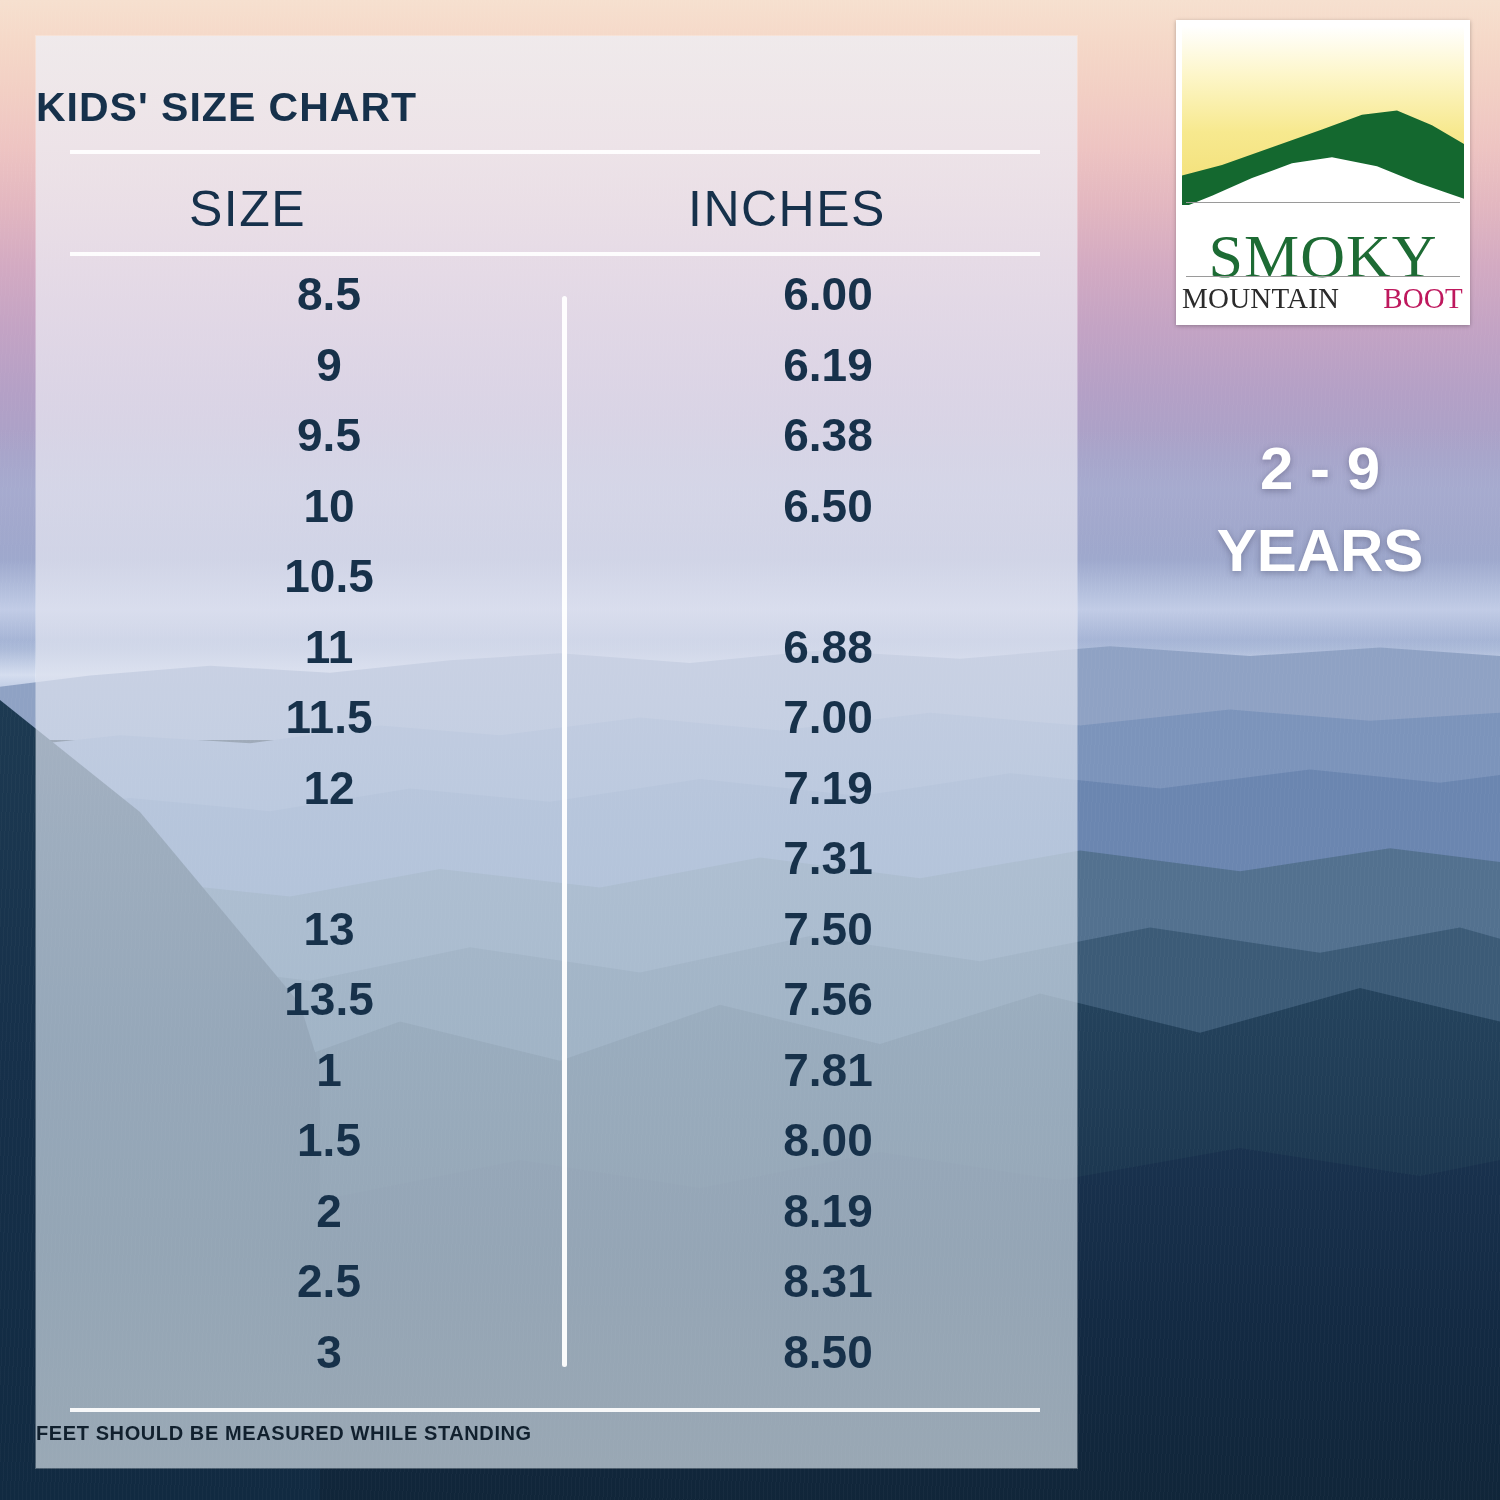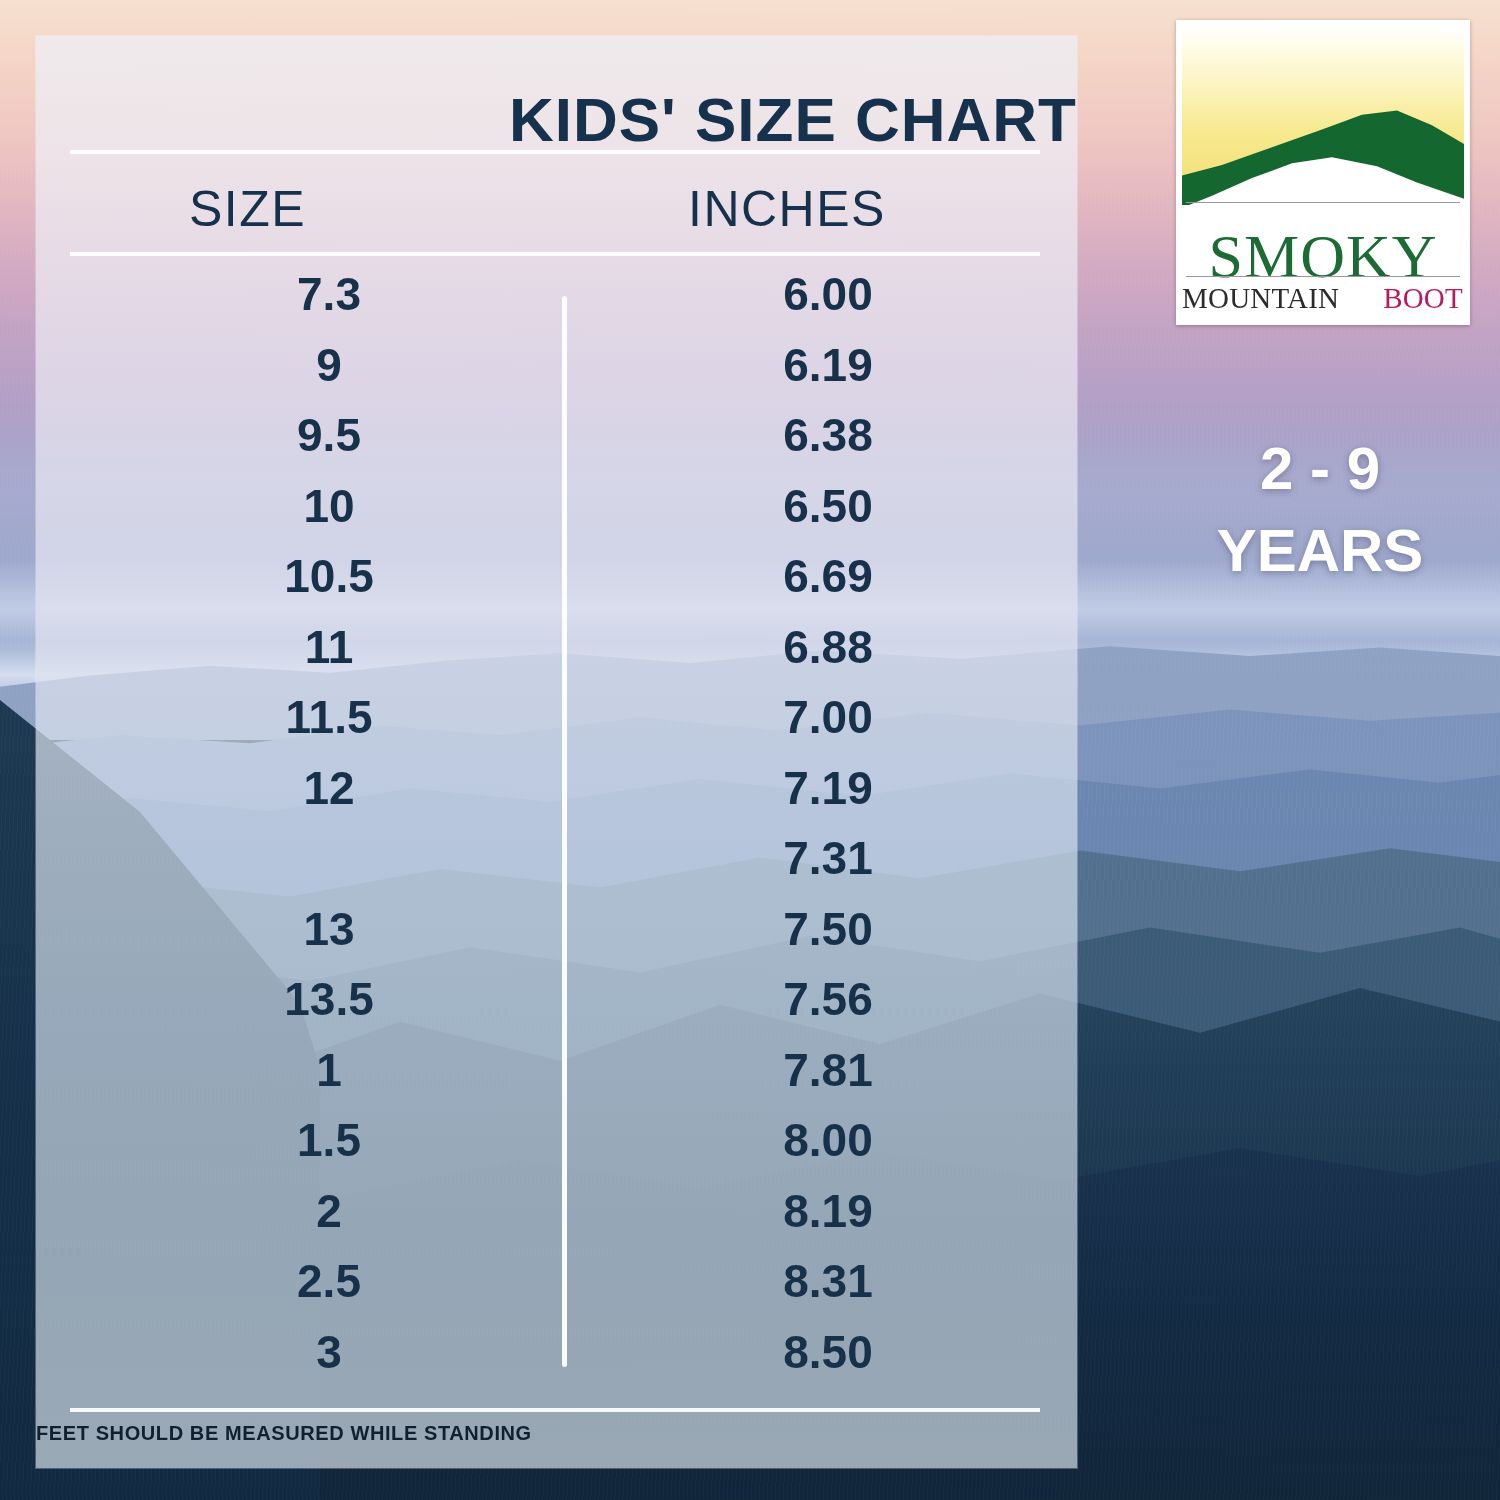--- a/index.html
+++ b/index.html
@@ -73,22 +73,22 @@
       rgba(232,230,240,.74) 26%,
       rgba(226,228,240,.72) 40%,
       rgba(214,224,238,.70) 55%,
       rgba(204,218,232,.70) 70%,
       rgba(198,212,224,.72) 85%,
       rgba(196,208,218,.76) 100%);
     box-shadow:0 0 0 1px rgba(255,255,255,.25);
   }
 
   #title{
-    position:absolute;left:0;top:48px;width:1041px;text-align:right;
-    font-size:62px;font-weight:bold;letter-spacing:1px;color:#16314b;
+    position:absolute;left:0;top:48px;width:1041px;text-align:left;
+    font-size:41px;font-weight:bold;letter-spacing:1px;color:#16314b;
   }
 
   .hrule{position:absolute;left:34px;width:970px;height:4px;background:rgba(255,255,255,.92);}
   #rule-top{top:114px;}
   #rule-mid{top:216px;}
   #rule-bottom{top:1372px;}
 
   #header-row{position:absolute;left:0;top:144px;width:1041px;height:62px;}
   .hcell{position:absolute;top:0;font-size:50px;font-weight:normal;letter-spacing:1.5px;color:#16314b;text-align:left;}
   #h-size{left:153px;width:280px;}
@@ -166,38 +166,37 @@
     <div class="hcell" id="h-size">SIZE</div>
     <div class="hcell" id="h-inches">INCHES</div>
   </div>
 
   <div class="hrule" id="rule-mid"></div>
 
   <div id="vdivider"></div>
 
   <div id="rows">
       <div class="row">
-        <div class="cell c-size">7.3</div>
+        <div class="cell c-size">8.5</div>
         <div class="cell c-inches">6.00</div>
       </div>
       <div class="row">
         <div class="cell c-size">9</div>
         <div class="cell c-inches">6.19</div>
       </div>
       <div class="row">
         <div class="cell c-size">9.5</div>
         <div class="cell c-inches">6.38</div>
       </div>
       <div class="row">
         <div class="cell c-size">10</div>
         <div class="cell c-inches">6.50</div>
       </div>
       <div class="row">
         <div class="cell c-size">10.5</div>
-        <div class="cell c-inches">6.69</div>
       </div>
       <div class="row">
         <div class="cell c-size">11</div>
         <div class="cell c-inches">6.88</div>
       </div>
       <div class="row">
         <div class="cell c-size">11.5</div>
         <div class="cell c-inches">7.00</div>
       </div>
       <div class="row">

